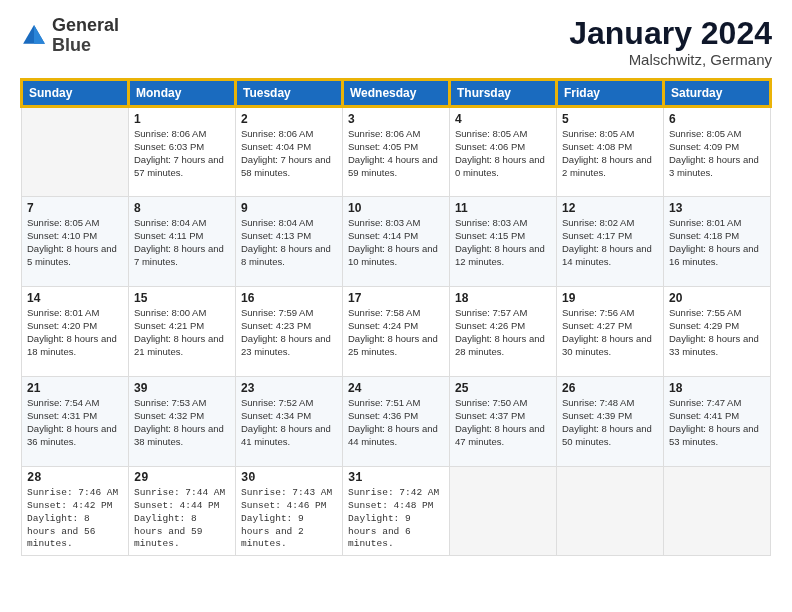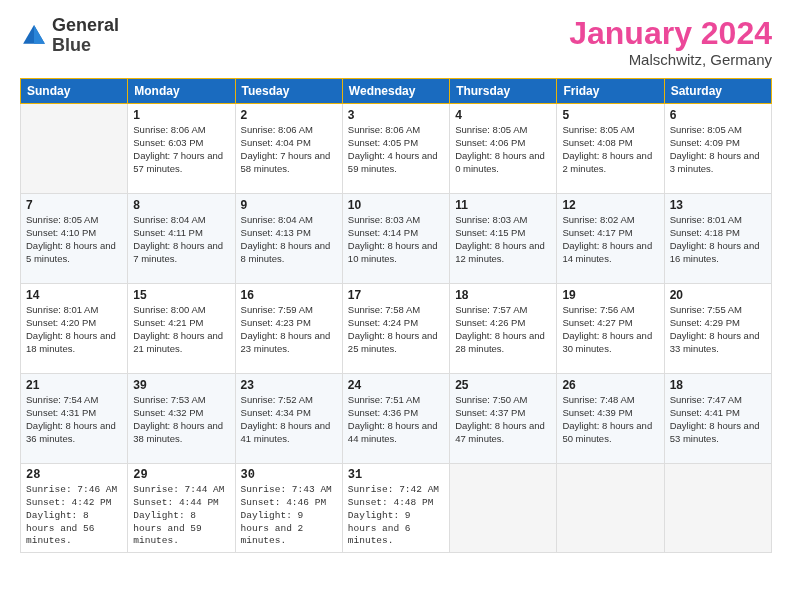--- a/index.html
+++ b/index.html
@@ -38,40 +38,40 @@
     .logo-icon {
       width: 28px;
       height: 28px;
     }
     .title-block {
       text-align: right;
     }
     .title-month {
       font-size: 32px;
       font-weight: bold;
-      color: #ec4899;
+      color: #0f172a;
       line-height: 1.1;
     }
     .title-location {
       font-size: 15px;
       color: #444;
     }
     table {
       width: 100%;
       border-collapse: collapse;
       flex: 1;
     }
     th {
       background-color: #1a6bbf;
       color: #fff;
       font-size: 12px;
       font-weight: bold;
       padding: 5px 6px;
       text-align: left;
-      border: 1px solid #eab308;
+      border: 3px solid #eab308;
     }
     td {
       border: 1px solid #ddd;
       vertical-align: top;
       padding: 4px 5px;
       width: calc(100% / 7);
       font-size: 10px;
       color: #333;
       background: #fff;
       height: 90px;

